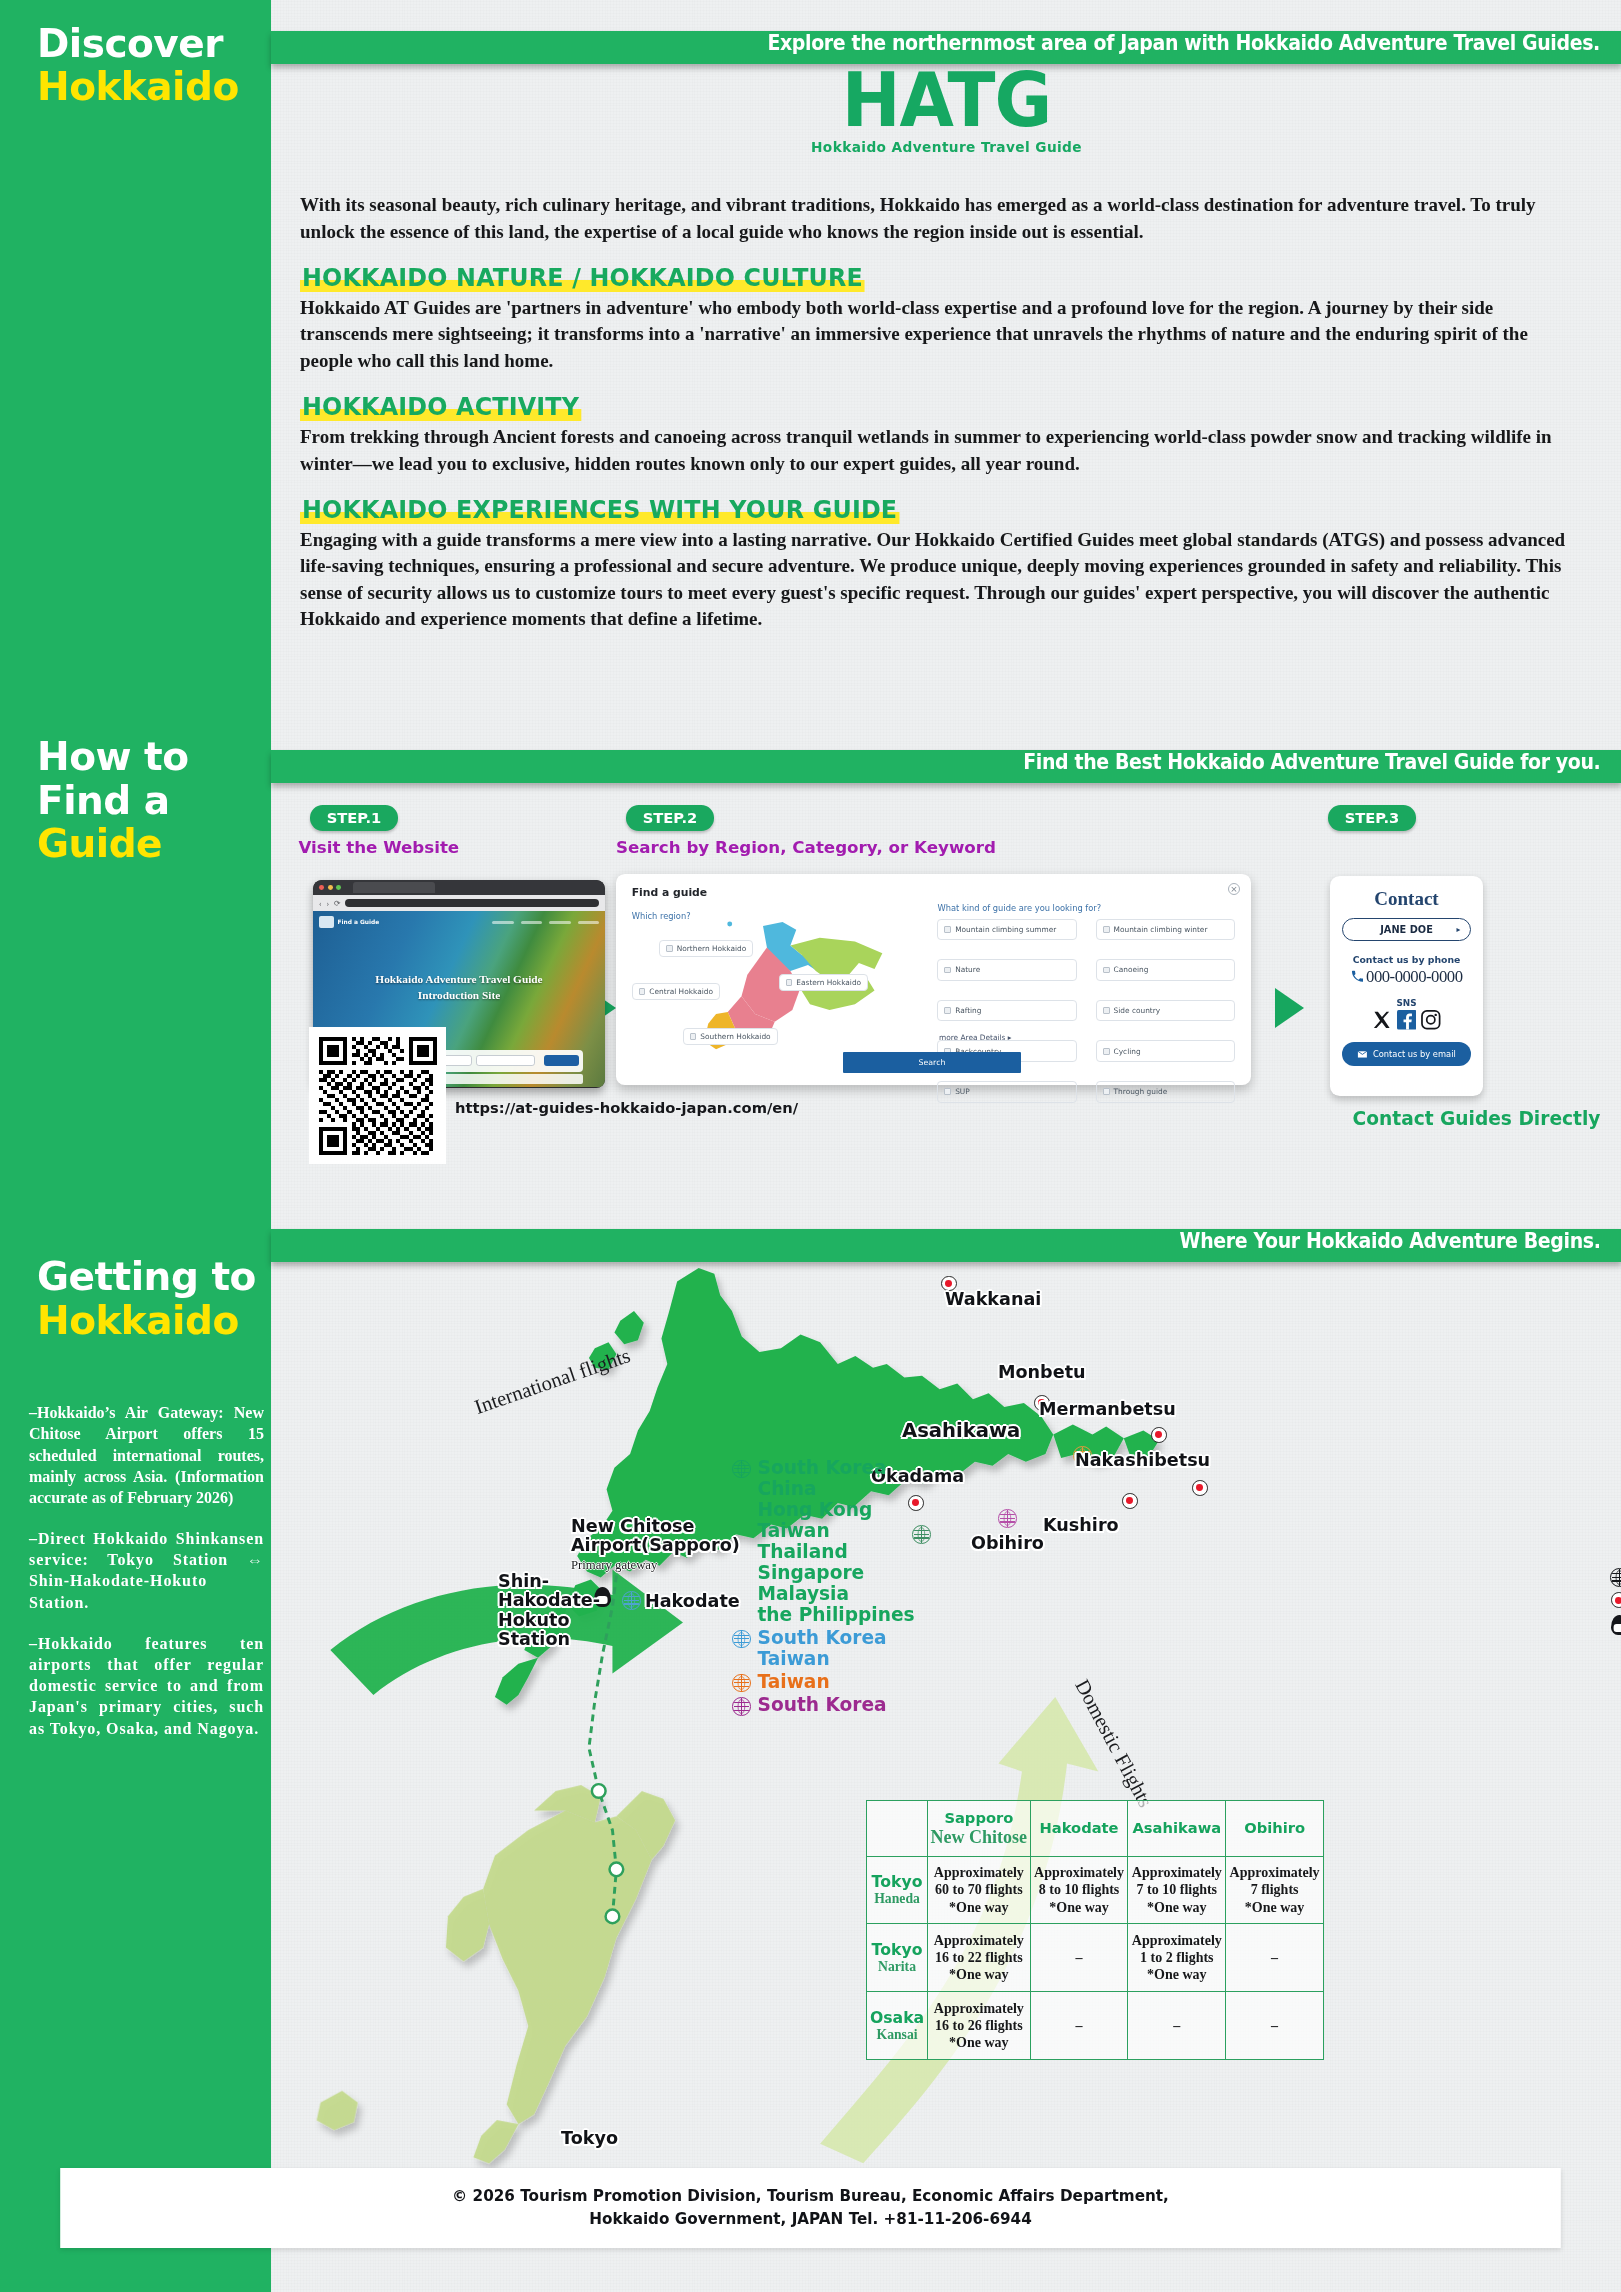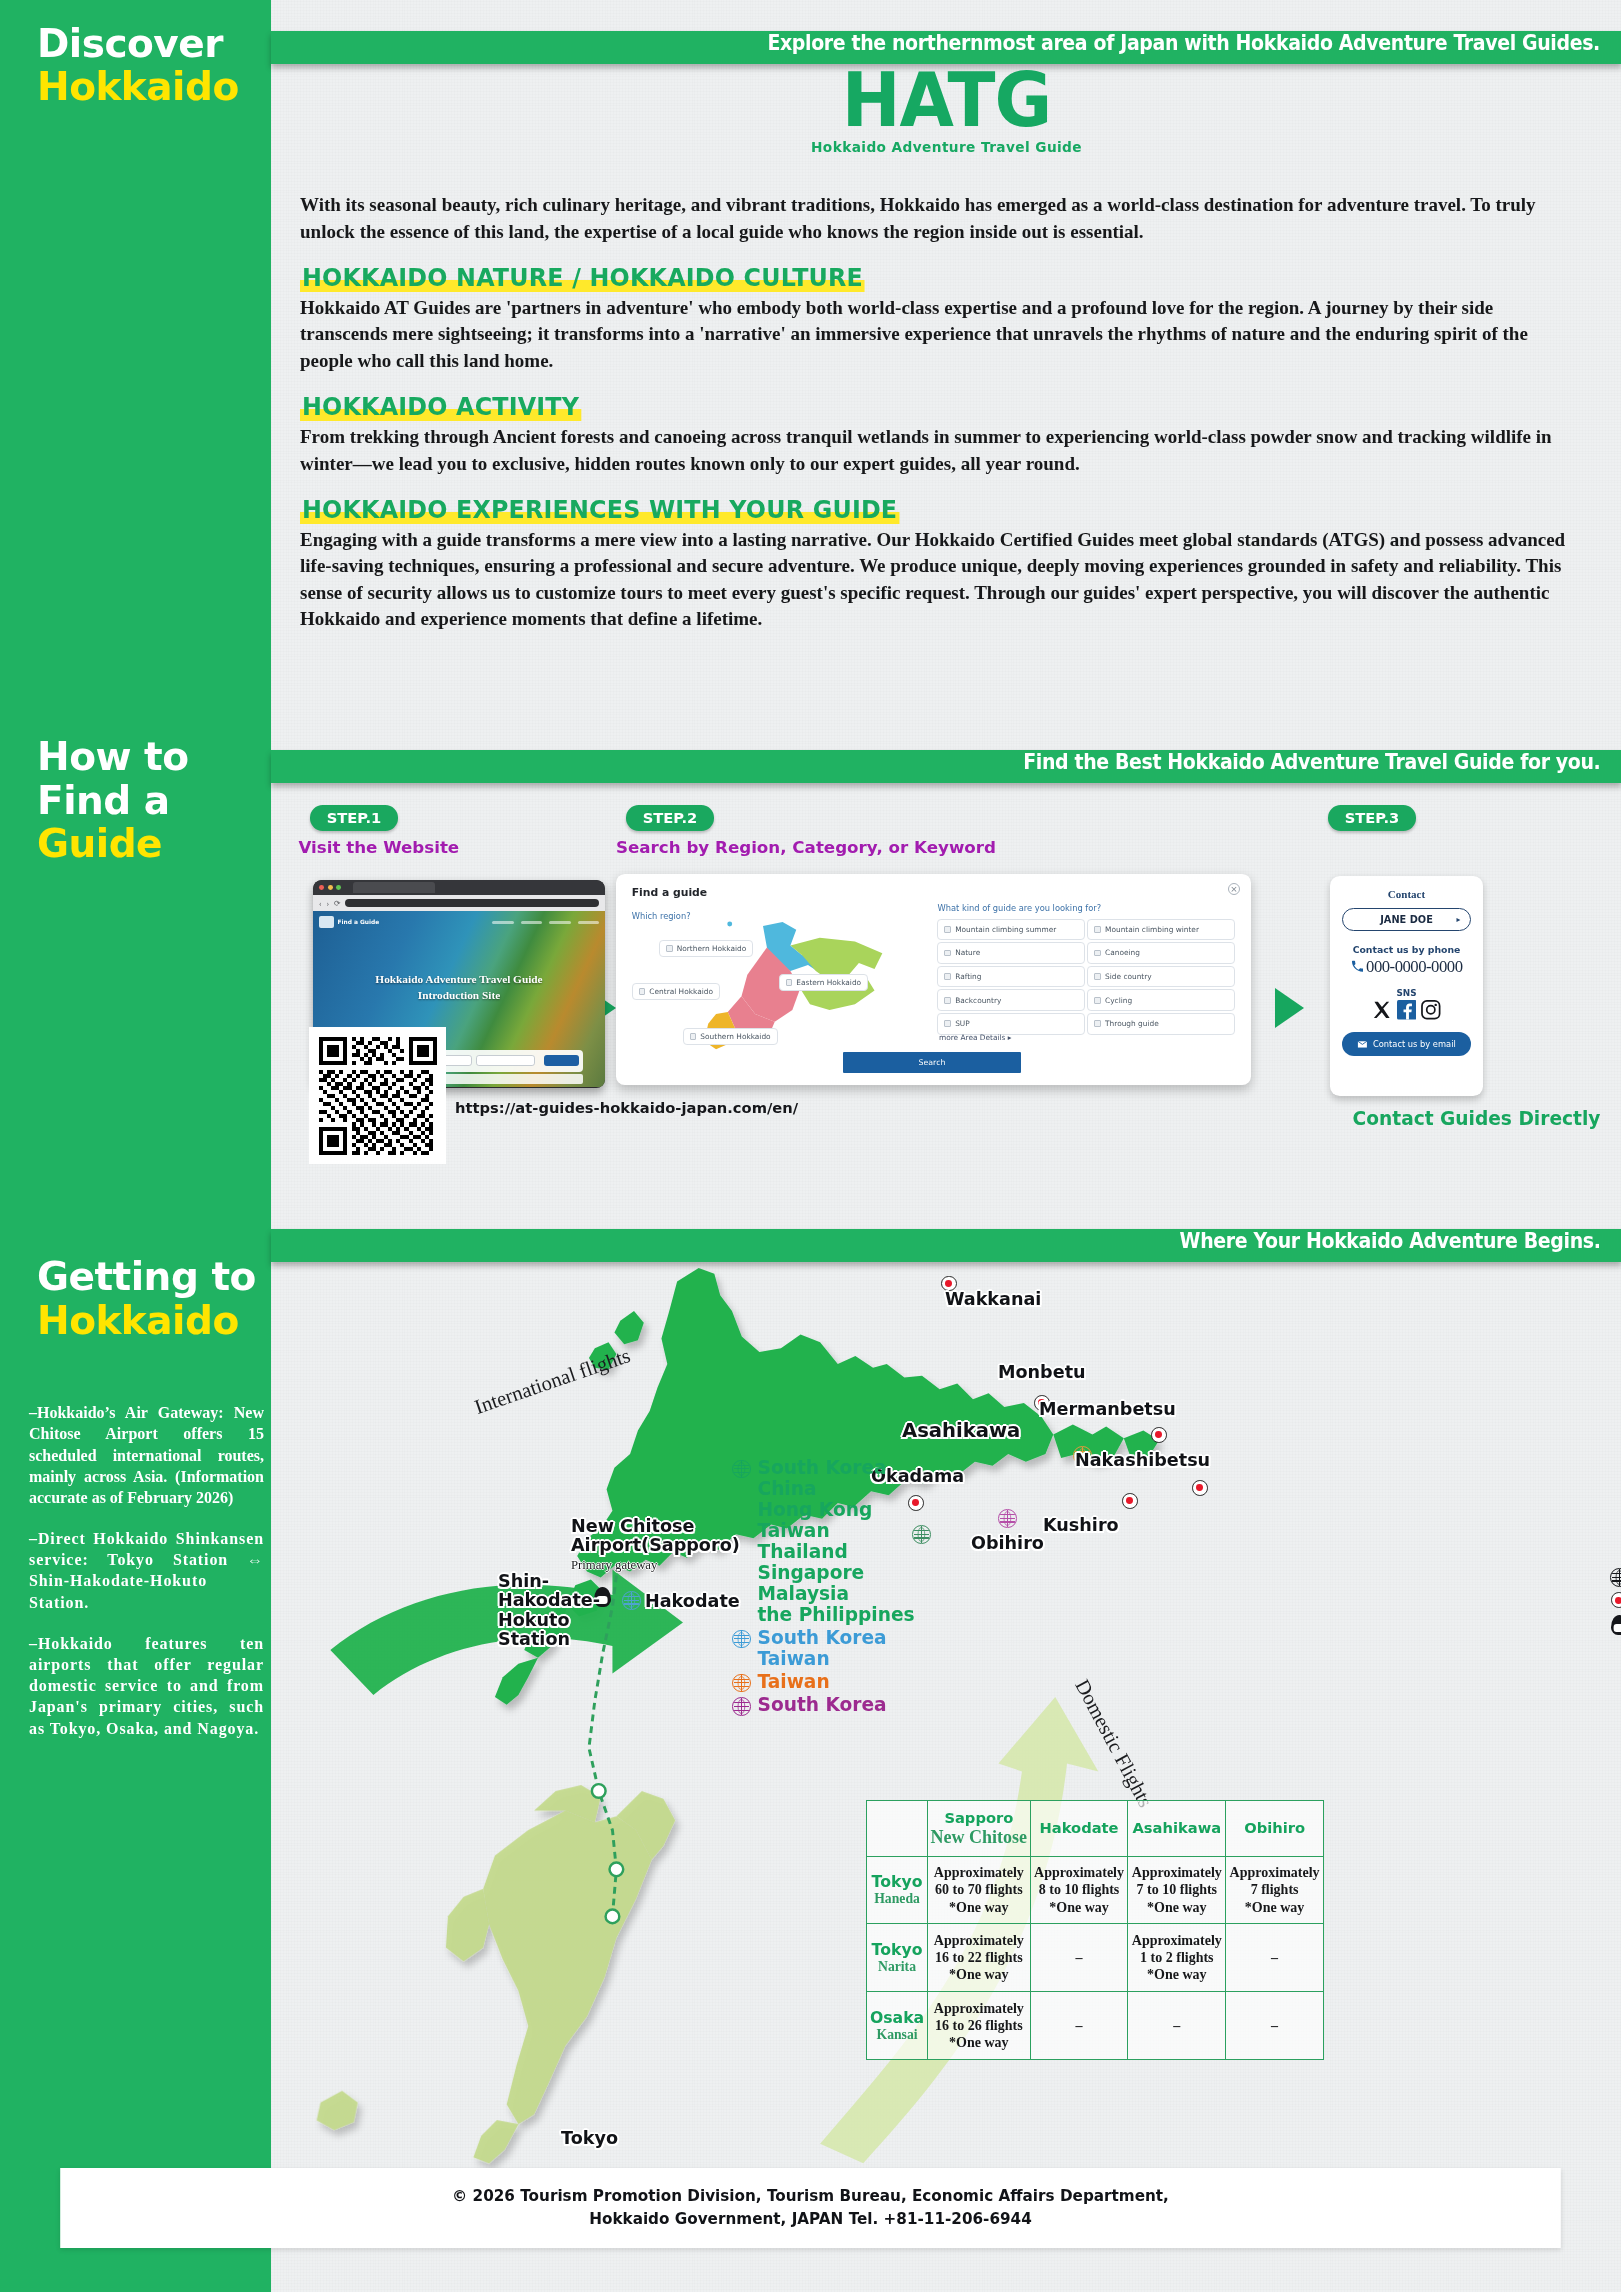--- a/index.html
+++ b/index.html
@@ -191,21 +191,21 @@
     position:absolute; right:10.8px; top:8.8px; width:12.7px; height:12.7px;
     border:1px solid #aab2bb; border-radius:50%;
     font-size:8.8px; color:#7b838d; text-align:center; line-height:11.8px;
     font-family:"DejaVu Sans",sans-serif;
   }
   .md-sub { font-family:"DejaVu Sans",sans-serif; font-size:8.3px; color:#3d72a8; margin-top:8.8px; }
   .md-cols { display:flex; gap:11.8px; margin-top:3.9px; }
   .md-left { width:294px; position:relative; height:167px; }
   .md-right { flex:1; }
   .md-q { font-family:"DejaVu Sans",sans-serif; font-size:8.3px; color:#3d72a8; }
-  .md-grid { display:grid; grid-template-columns:1fr 1fr; gap:2px; margin-top:5.9px; }
+  .md-grid { display:grid; grid-template-columns:1fr 1fr; gap:19px; margin-top:5.9px; }
   .md-chip {
     border:1px solid #dde2e8; border-radius:3.9px; height:21.6px;
     display:flex; align-items:center; gap:3.9px; padding:0 5.9px;
     font-family:"DejaVu Sans",sans-serif; font-size:7.4px; color:#4a5662;
   }
   .md-box { width:6.9px; height:6.9px; border:1px solid #b9c1ca; border-radius:1px; background:#edf0f3; flex:none; }
   .md-pin {
     position:absolute; background:#fff; border:1px solid #dde2e8; border-radius:3.9px;
     padding:2.9px 5.9px; display:flex; align-items:center; gap:3.9px;
     font-family:"DejaVu Sans",sans-serif; font-size:7.4px; color:#4a5662;
@@ -223,21 +223,21 @@
   }
 
   
   .contact-card {
     position:absolute; left:1059px; top:876px; width:153px; height:220px;
     background:#fff; border-radius:9.8px;
     box-shadow:0 3.9px 7.8px rgba(0,0,0,.2);
     padding:11.8px 11.8px; text-align:center;
     font-family:"DejaVu Sans", sans-serif;
   }
-  .cc-title { font-family:"Liberation Serif",serif; font-weight:bold; font-size:11px; color:#24456e; }
+  .cc-title { font-family:"Liberation Serif",serif; font-weight:bold; font-size:19px; color:#24456e; }
   .cc-select {
     margin-top:7.8px; height:23.5px; border:1.4px solid #24456e; border-radius:11.8px;
     display:flex; align-items:center; justify-content:center; position:relative;
     font-size:9.8px; font-weight:bold; color:#1b2b42;
   }
   .cc-select .caret { position:absolute; right:9.8px; font-size:7.8px; color:#24456e; }
   .cc-ph-label { margin-top:12.7px; font-size:9.3px; font-weight:bold; color:#24456e; }
   .cc-phone {
     display:flex; align-items:center; justify-content:center; gap:2.9px; margin-top:2px;
     font-family:"Liberation Serif",serif; font-size:16.7px; color:#1b2b42; letter-spacing:-0.5px;

